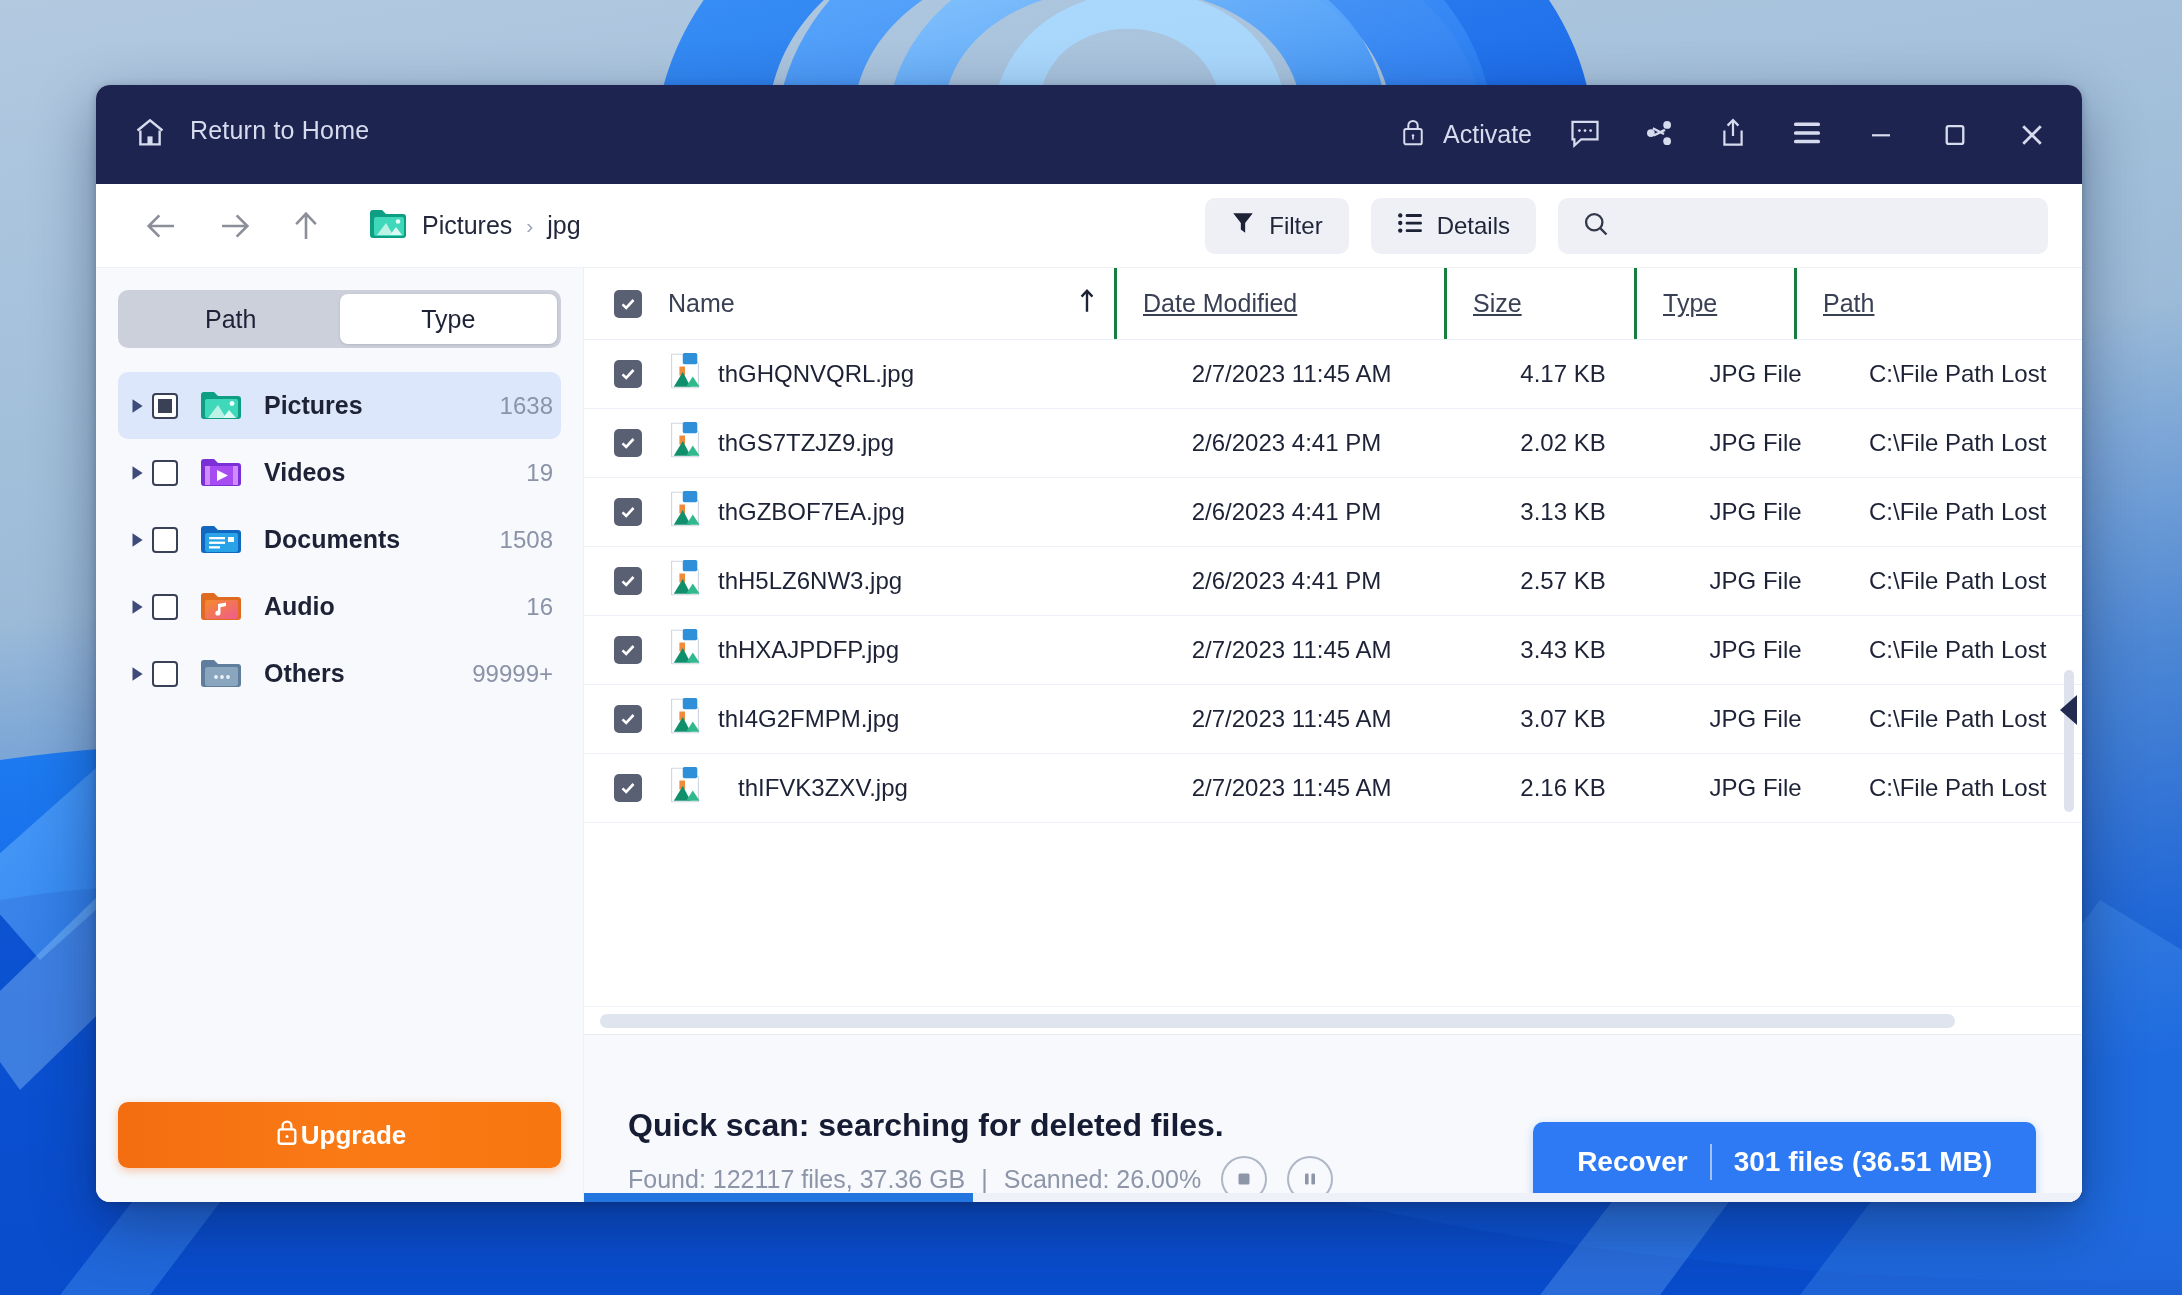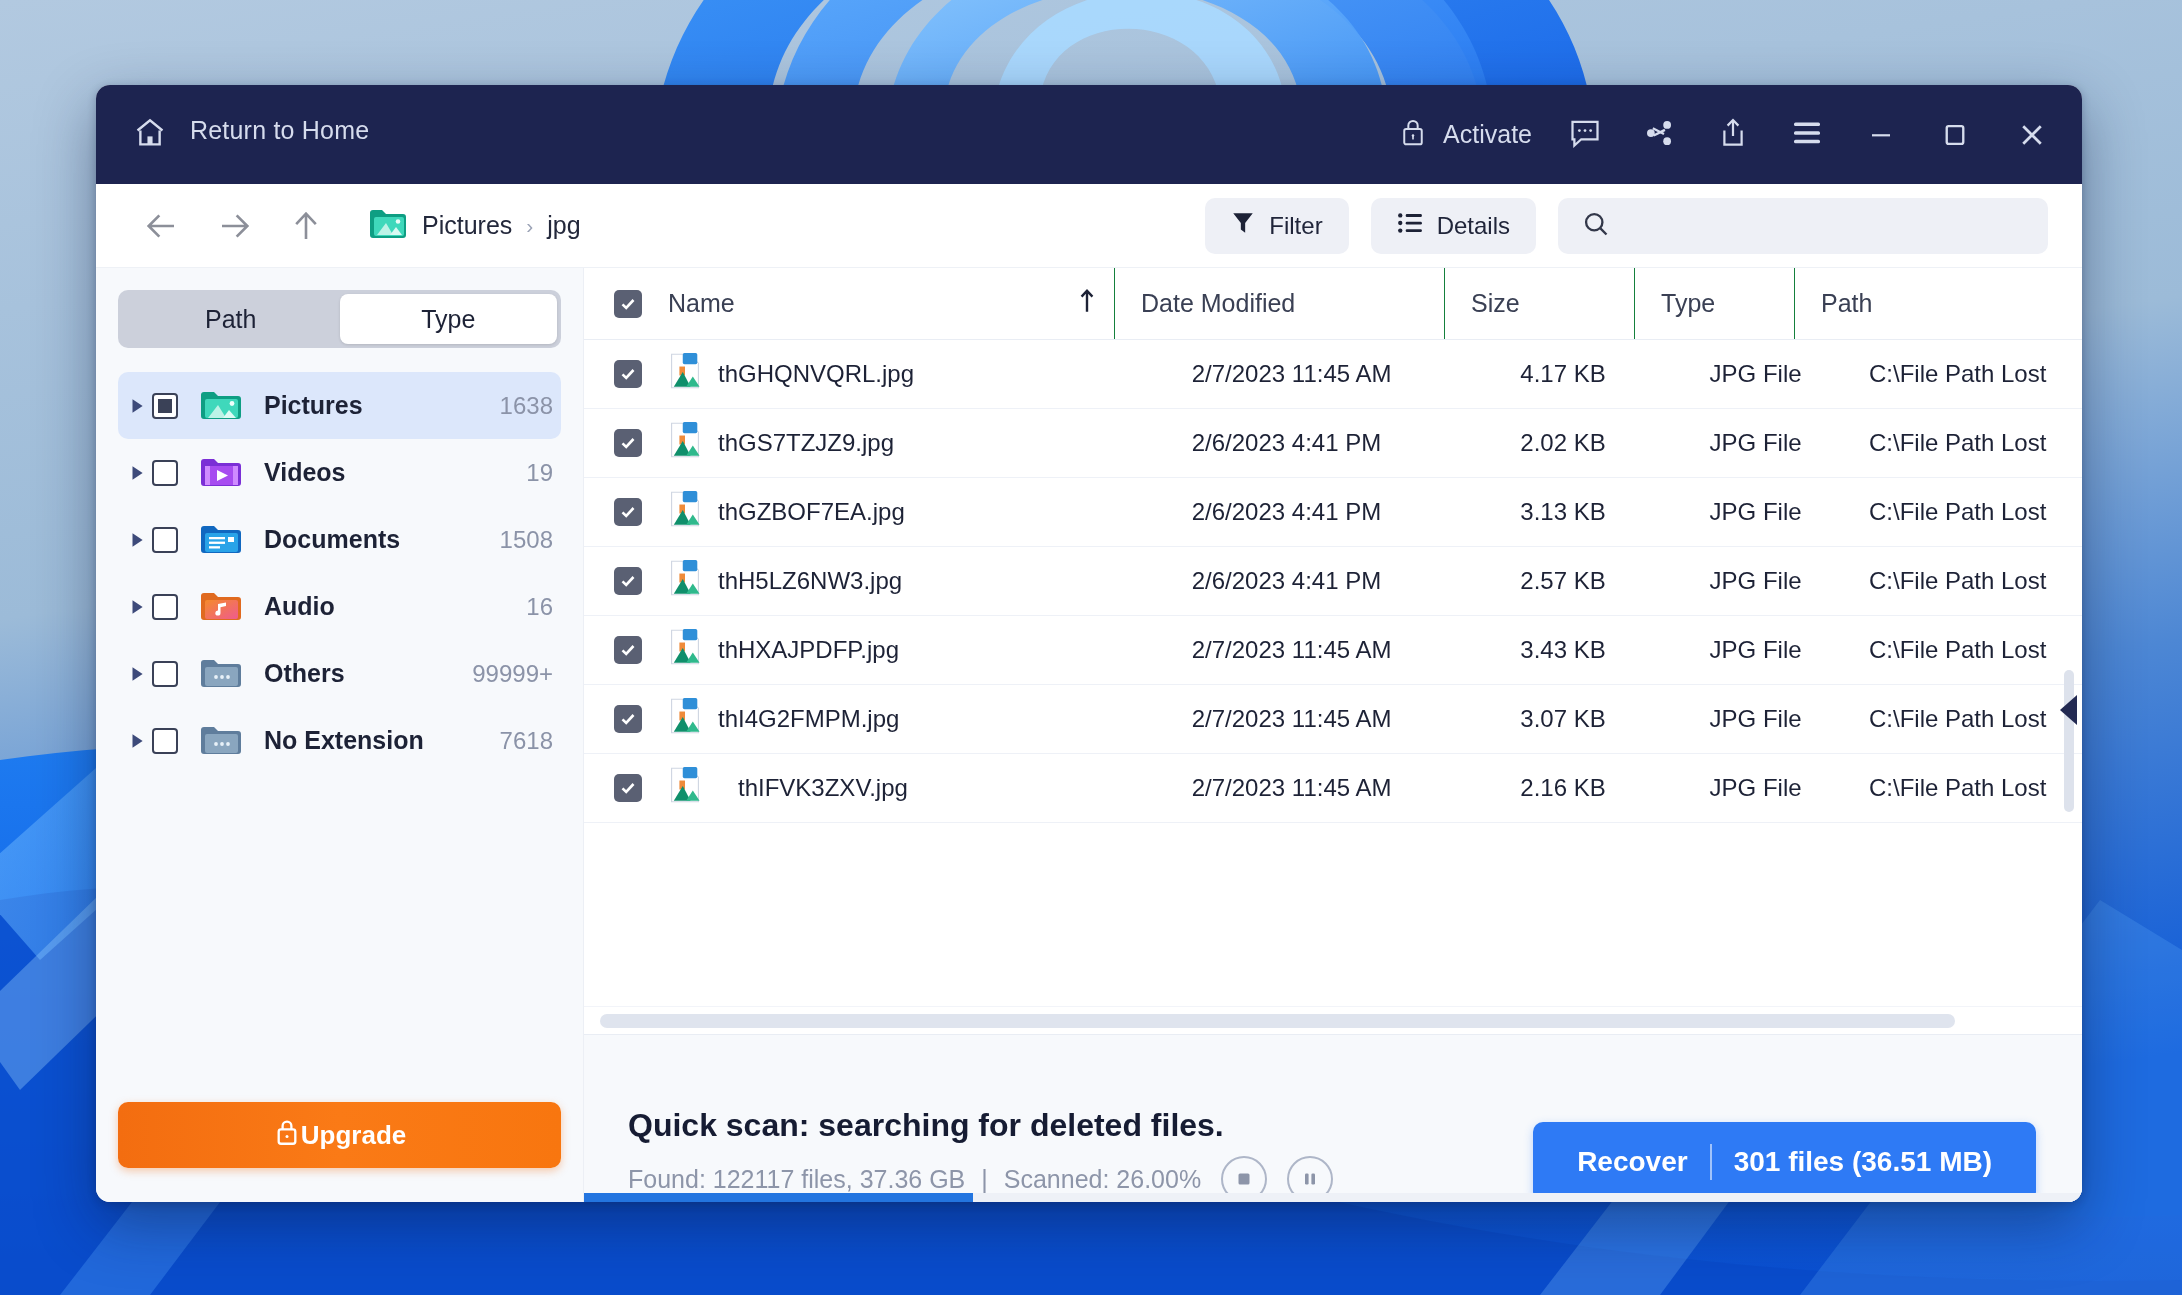--- a/index.html
+++ b/index.html
@@ -118,21 +118,21 @@
   #upgrade span { color:#fff; font-size:26px; font-weight:bold; }
 
   
   #filearea { flex:1 1 auto; display:flex; flex-direction:column; min-width:0; background:#fff; position:relative; }
   #thead {
     height:72px; display:flex; align-items:center;
     border-bottom:1px solid #e9edf4; flex:0 0 auto;
     padding-left: 30px; background:#fff;
   }
   .th { font-size:25px; color:#3a4054; display:flex; align-items:center; height:100%; }
-  .th.divider { border-left:1px solid #15803d; }
+  .th.divider { border-left:3px solid #15803d;text-decoration:underline; }
   .col-name { width: 500px; padding-left:8px; }
   .col-date { width: 330px; padding-left:26px; }
   .col-size { width: 190px; padding-left:26px; }
   .col-type { width: 160px; padding-left:26px; }
   .col-path { width: 240px; padding-left:26px; }
   .hdr-cbx {
     width:28px;height:28px;border-radius:5px;background:#5a6073;
     display:flex;align-items:center;justify-content:center;margin-right:26px;flex:0 0 auto;
   }
   .sortarrow { margin-left:auto; padding-right:18px; }
@@ -505,39 +505,20 @@
               <rect x="5" y="10" width="33" height="19" rx="2" fill="#8aa6bf"></rect>
               <circle cx="16" cy="20" r="1.9" fill="#e8f1f8"></circle>
               <circle cx="22" cy="20" r="1.9" fill="#e8f1f8"></circle>
               <circle cx="28" cy="20" r="1.9" fill="#e8f1f8"></circle>
             </svg>
           </span>
           <span class="tree-label">Others</span>
           <span class="tree-count">99999+</span>
         </div>
 
-        <div class="tree-row">
-          <span class="caret">
-            <svg width="16" height="18" viewBox="0 0 14 16">
-                <path d="M3 2 L12 8 L3 14 Z" fill="#3d4a7a"></path>
-              </svg>
-          </span>
-          <span class="cbx"></span>
-          <span class="fico">
-            <svg width="42" height="34" viewBox="0 0 42 34">
-              <path d="M1 6 a3 3 0 0 1 3-3 h10 l4 4 h20 a3 3 0 0 1 3 3 v17 a3 3 0 0 1 -3 3 H4 a3 3 0 0 1 -3 -3 Z" fill="#5f7d9c"></path>
-              <rect x="5" y="10" width="33" height="19" rx="2" fill="#8aa6bf"></rect>
-              <circle cx="16" cy="20" r="1.9" fill="#e8f1f8"></circle>
-              <circle cx="22" cy="20" r="1.9" fill="#e8f1f8"></circle>
-              <circle cx="28" cy="20" r="1.9" fill="#e8f1f8"></circle>
-            </svg>
-          </span>
-          <span class="tree-label">No Extension</span>
-          <span class="tree-count">7618</span>
-        </div>
 
       </div>
 
       <div id="upgrade-wrap">
         <div id="upgrade">
           <span>
             <svg width="28" height="30" viewBox="0 0 24 26" fill="none" stroke="#ffffff" stroke-width="2">
               <rect x="4.8" y="10.8" width="14.4" height="12.4" rx="2"></rect>
               <path d="M8.2 10.8 V7.8 a3.8 3.8 0 0 1 7.6 0 V10.8"></path>
               <circle cx="12" cy="17" r="1.3" fill="#ffffff" stroke="none"></circle>

